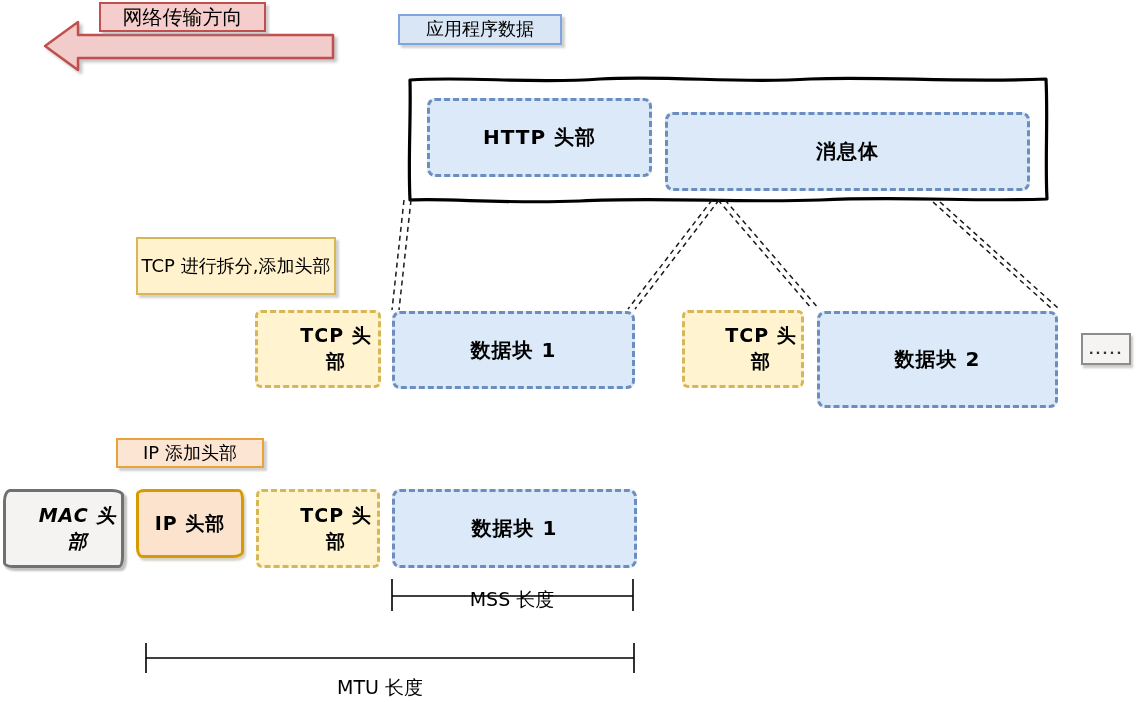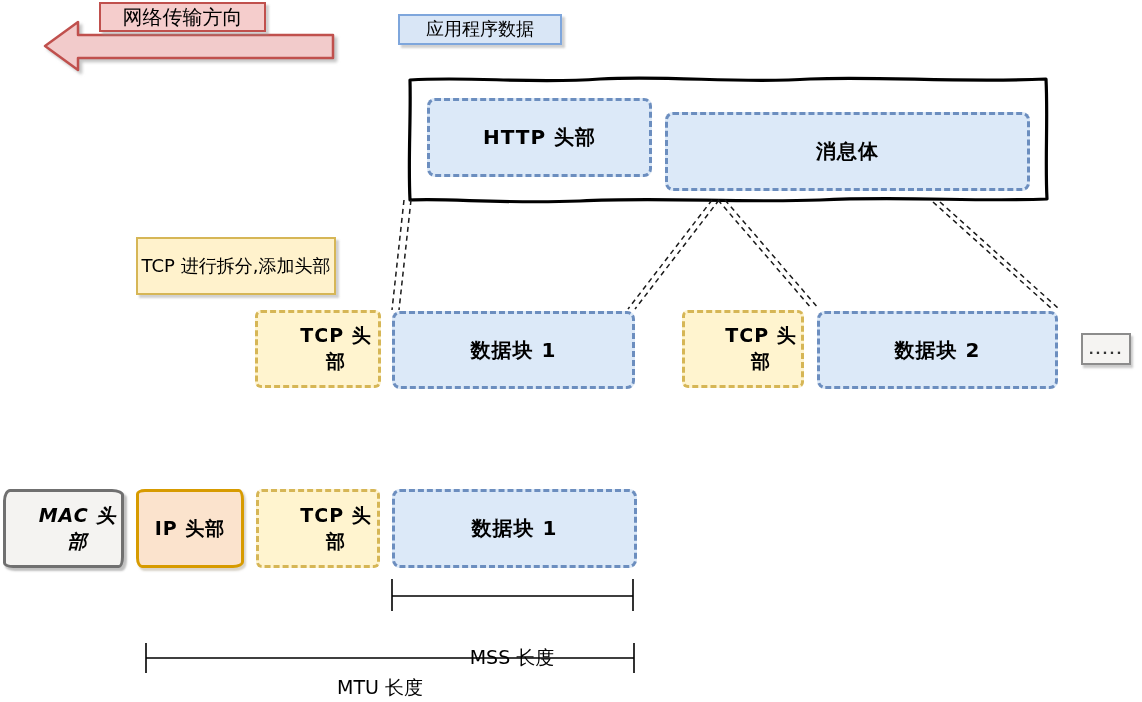--- a/index.html
+++ b/index.html
@@ -61,28 +61,28 @@
 
   
   #lbl-direction{left:99px;top:2px;width:167px;height:30px;font-size:20px;}
   #lbl-appdata{left:398px;top:14px;width:164px;height:31px;}
   #seg-http{left:427px;top:98px;width:225px;height:79px;}
   #seg-msgbody{left:665px;top:112px;width:365px;height:79px;}
   #lbl-tcpsplit{left:136px;top:237px;width:200px;height:58px;}
   #seg-tcp1{left:255px;top:310px;width:126px;height:78px;}
   #seg-data1{left:392px;top:311px;width:243px;height:78px;}
   #seg-tcp2{left:682px;top:310px;width:122px;height:78px;}
-  #seg-data2{left:817px;top:311px;width:241px;height:78px;}
+  #seg-data2{left:817px;top:311px;width:241px;height:97px;}
   #seg-more{left:1081px;top:333px;width:50px;height:32px;}
   #lbl-ipadd{left:116px;top:438px;width:148px;height:30px;}
   #seg-mac{left:3px;top:489px;width:121px;height:79px;}
-  #seg-ip{left:136px;top:489px;width:108px;height:79px;}
+  #seg-ip{left:136px;top:489px;width:108px;height:69px;}
   #seg-tcp3{left:256px;top:489px;width:124px;height:79px;}
   #seg-data1b{left:392px;top:489px;width:245px;height:79px;}
-  #lbl-mss{left:427px;top:644px;width:170px;height:28px;}
+  #lbl-mss{left:427px;top:586px;width:170px;height:28px;}
   #lbl-mtu{left:295px;top:674px;width:170px;height:28px;}
 </style>
 </head>
 <body>
 
 <div class="canvas">
 
   <svg class="layer" viewBox="0 0 1142 702" xmlns="http://www.w3.org/2000/svg">
 
     <polygon class="arrow" points="45,46 78,22 78,35 333,35 333,58 78,58 78,70"></polygon>
@@ -113,20 +113,23 @@
 
   <div class="abs tag tag-blue" id="lbl-appdata">
     <span>应用程序数据</span>
   </div>
 
   <div class="abs tag tag-yellow" id="lbl-tcpsplit">
     <span>TCP 进行拆分,</span>
     <span>添加头部</span>
   </div>
 
+  <div class="abs tag tag-orange" id="lbl-ipadd">
+    <span>IP 添加头部</span>
+  </div>
 
   <div class="abs seg seg-blue" id="seg-http">
     <span>HTTP 头部</span>
   </div>
   <div class="abs seg seg-blue" id="seg-msgbody">
     <span>消息体</span>
   </div>
 
   <div class="abs seg seg-yellow" id="seg-tcp1">
     <span>TCP 头部</span>

